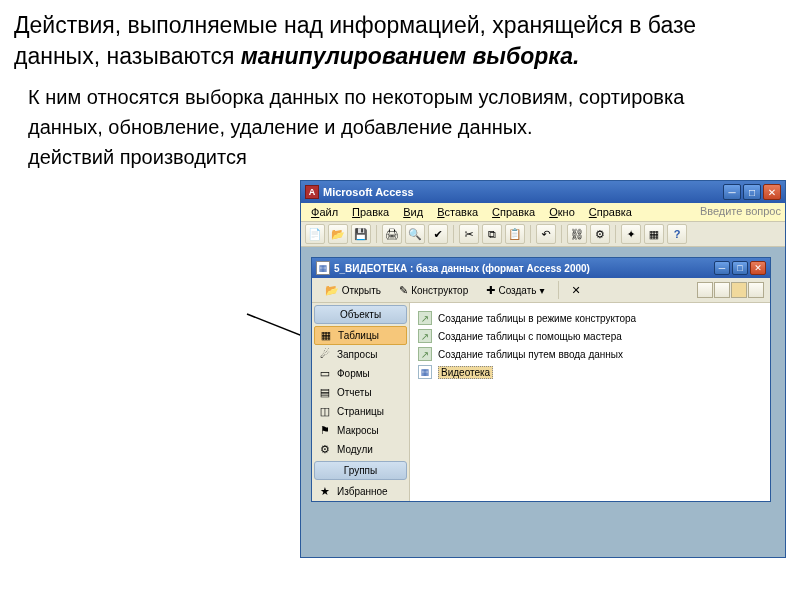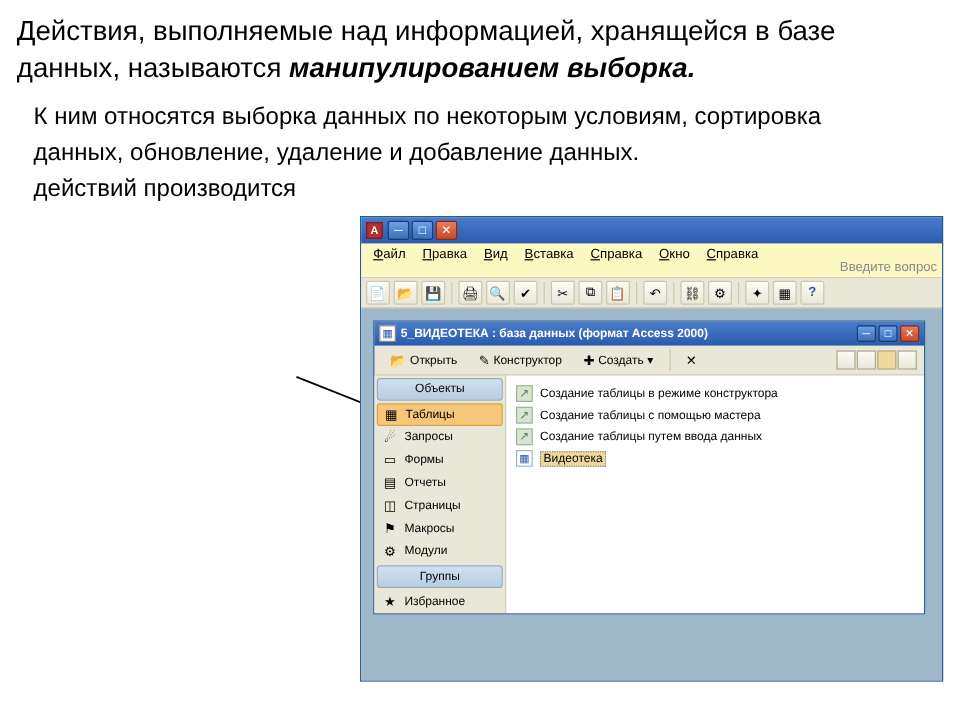--- a/index.html
+++ b/index.html
@@ -17,41 +17,41 @@
   .win-btns { display:flex; gap:2px; }
   .win-btn { width:18px; height:16px; background: linear-gradient(#6ba0e8,#3b6fb8); border:1px solid #1a3c70; border-radius:2px; display:flex; align-items:center; justify-content:center; color:#fff; font-size:10px; }
   .win-btn.close { background: linear-gradient(#e87c5a,#c94a28); border-color:#8a2a10; }
 
   .menubar { background:#fef9c3; display:flex; padding:2px 4px; gap:2px; border-bottom:1px solid #cbc7b0;}
   .menubar .mi { padding:1px 6px; cursor:default; }
   .menubar .mi:first-letter { text-decoration: underline; }
   .toolbar { background:#e9e7d7; display:flex; padding:2px 4px; gap:3px; border-bottom:1px solid #cbc7b0; align-items:center;}
   .tb-btn { width:20px;height:20px;border:1px solid #cbc7b0;border-radius:2px;background:linear-gradient(#fdfcf5,#e9e7d7);display:flex;align-items:center;justify-content:center;font-size:11px;}
   .tb-sep { width:1px;height:18px;background:#cbc7b0;margin:0 2px;}
-  .tb-help { margin-left:6px; font-size:11px;margin-top:12px;}
+  .tb-help { margin-left:6px; font-size:11px;}
 
   .workspace { background:#9fb8c9; padding:10px; min-height:310px; }
 
   .db-window { background:#e9e7d7; border:1px solid #2b5a9b; width:460px; }
   .db-title { background: linear-gradient(#4a7dc9,#2b5aad); color:#fff; height:20px; display:flex; align-items:center; padding:0 4px; }
   .db-title .dbi { width:14px;height:14px;background:#fff;border:1px solid #888;margin-right:4px;display:flex;align-items:center;justify-content:center;color:#2b5aad;font-size:9px;}
   .db-title .dbt { font-weight:bold; flex:1; white-space:nowrap; overflow:hidden; font-size:10px;}
   .db-btns { display:flex; gap:2px;}
   .db-btn { width:16px;height:14px;background:linear-gradient(#6ba0e8,#3b6fb8);border:1px solid #1a3c70;border-radius:2px;display:flex;align-items:center;justify-content:center;color:#fff;font-size:9px;}
   .db-btn.close { background:linear-gradient(#e87c5a,#c94a28);border-color:#8a2a10;}
 
   .db-toolbar { display:flex; align-items:center; padding:3px 6px; gap:4px; border-bottom:1px solid #cbc7b0;}
   .db-tbtn { display:flex;align-items:center;gap:3px;padding:1px 6px;border:1px solid transparent;border-radius:2px;font-size:10px;}
   .db-tbtn .ic { font-size:11px; }
   .viewgroup { margin-left:auto; display:flex; gap:1px; }
   .viewgroup .vb { width:16px;height:16px;border:1px solid #b0aa8e;background:linear-gradient(#fdfcf5,#e9e7d7); }
   .viewgroup .vb.active { background:#f0d99c; }
 
   .db-body { display:flex; }
-  .nav { width:110px; background:#e9e7d7; border-right:1px solid #cbc7b0; }
+  .nav { width:98px; background:#e9e7d7; border-right:1px solid #cbc7b0; }
   .nav-head { text-align:center;font-size:10px;padding:3px 0;background:linear-gradient(#d0e0f0,#b8cce0);border:1px solid #97aec7;border-radius:3px;margin:2px; }
   .nav-item { display:flex;align-items:center;gap:5px;padding:3px 6px;font-size:10px;cursor:default;}
   .nav-item.sel { background:#f6c77a;border:1px solid #d9a53e;border-radius:2px;margin:0 2px;padding:2px 4px;}
   .nav-item .ni { width:14px;display:flex;justify-content:center;font-size:11px;}
 
   .content { flex:1; background:#fff; padding:6px 4px; }
   .c-row { display:flex;align-items:center;gap:6px;font-size:10px;padding:2px 4px;}
   .c-row .ci { width:14px;height:14px;display:flex;align-items:center;justify-content:center;}
   .c-row .ci.create { background:#d7e5d2;border:1px solid #9bb892;color:#5a8a4e;font-size:10px;}
   .c-row .ci.table { background:#fff;border:1px solid #9fb8c9;color:#2b5aad;font-size:9px;}
@@ -74,20 +74,21 @@
       <marker id="ah" markerWidth="10" markerHeight="10" refX="8" refY="3" orient="auto">
         <path d="M0,0 L8,3 L0,6 Z" fill="#000"></path>
       </marker>
     </defs>
   <line x1="2" y1="4" x2="118" y2="50" stroke="#000" stroke-width="1.5" marker-end="url(#ah)"></line>
 </svg>
 
 <div class="access-window">
   <div class="titlebar">
     <div class="app-icon">A</div>
+    <div class="title-text">Microsoft Access</div>
     <div class="win-btns">
       <div class="win-btn">─</div>
       <div class="win-btn">□</div>
       <div class="win-btn close">✕</div>
     </div>
   </div>
 
   <div class="menubar">
     <span class="mi">Файл</span>
     <span class="mi">Правка</span>

